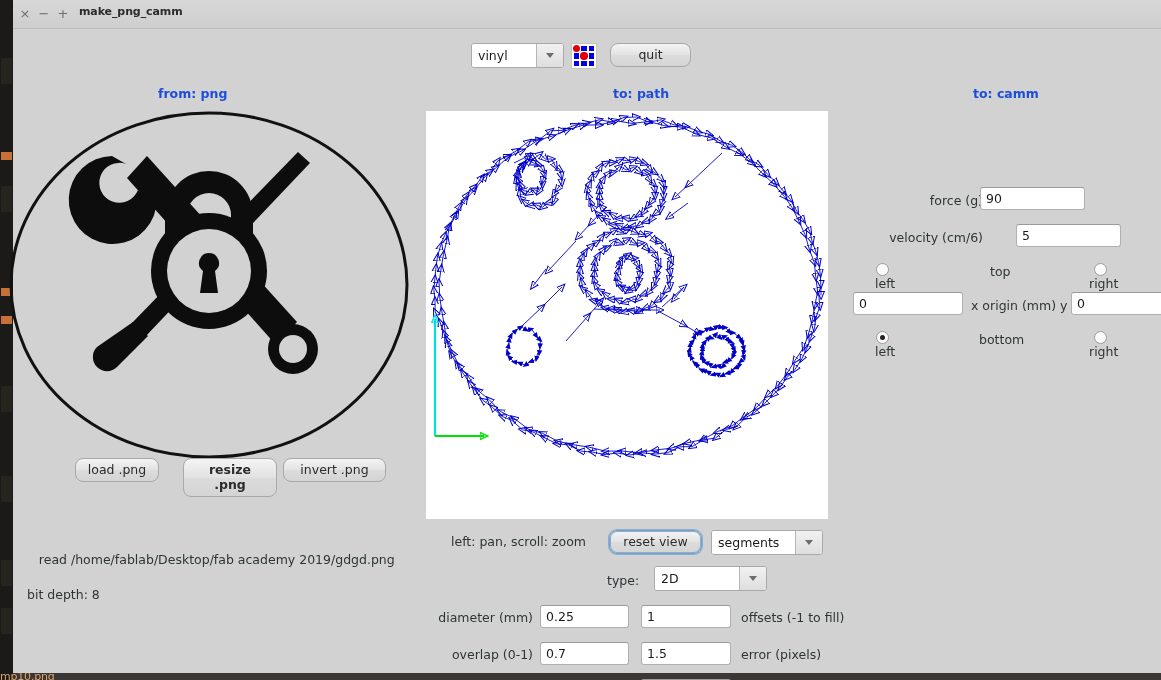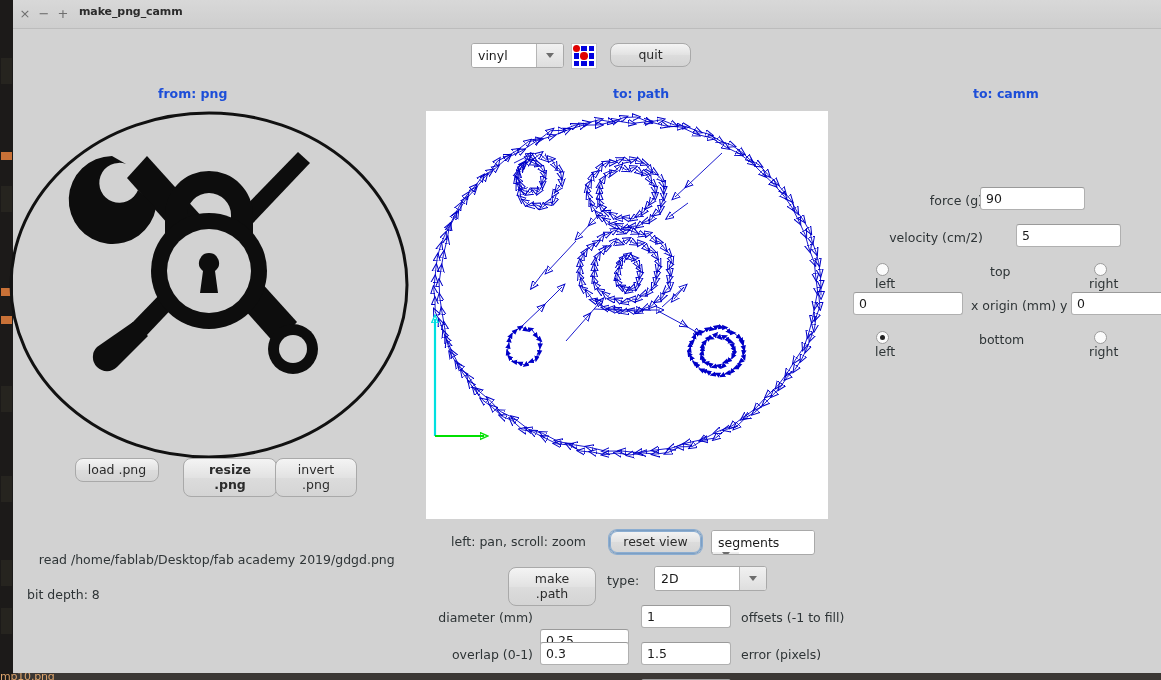--- a/index.html
+++ b/index.html
@@ -241,45 +241,45 @@
     position: absolute;
     left: 413px; top: 82px;
     width: 402px; height: 408px;
     background: #ffffff;
   }
 
   #png-buttons { position: absolute; left: 50px; top: 429px; width: 340px; }
   #png-buttons .btn { position: absolute; top: 0; }
   #btn-load   { left: 12px; width: 84px; }
   #btn-resize { left: 120px; width: 94px; font-weight: bold; }
-  #btn-invert { left: 212px; width: 82px; }
+  #btn-invert { left: 220px; width: 103px; }
 
   #png-dims { position: absolute; left: 0; top: 478px; width: 408px; text-align: center; }
 
   #png-info {
     position: absolute;
     left: 2px; top: 504px;
     font-size: 12.5px;
     color: #2e3436;
     line-height: 17.5px;
     white-space: pre;
   }
   #png-info .ind { padding-left: 12px; display: block; }
 
   
   #path-hint   { position: absolute; left: 438px; top: 505px; }
   #btn-reset   { position: absolute; left: 596px; top: 501px; width: 93px; }
-  #combo-segments { position: absolute; left: 698px; top: 501px; width: 104px; flex-direction: column; }
+  #combo-segments { position: absolute; left: 698px; top: 501px; width: 112px; }
 
   #btn-makepath { position: absolute; left: 495px; top: 538px; width: 88px; }
   #lbl-type     { position: absolute; left: 594px; top: 544px; }
   #combo-type   { position: absolute; left: 641px; top: 537px; width: 113px; }
 
   #lbl-diameter { position: absolute; left: 405px; top: 581px; width: 115px; text-align: right; }
-  #fld-diameter { position: absolute; left: 527px; top: 576px; width: 89px; margin-top: 24px; }
+  #fld-diameter { position: absolute; left: 527px; top: 576px; width: 89px; }
   #fld-offsets  { position: absolute; left: 628px; top: 576px; width: 90px; }
   #lbl-offsets  { position: absolute; left: 728px; top: 581px; }
 
   #lbl-overlap  { position: absolute; left: 405px; top: 618px; width: 115px; text-align: right; }
   #fld-overlap  { position: absolute; left: 527px; top: 613px; width: 89px; }
   #fld-error    { position: absolute; left: 628px; top: 613px; width: 90px; }
   #lbl-error    { position: absolute; left: 728px; top: 618px; }
   #fld-intensity{ position: absolute; left: 628px; top: 650px; width: 90px; }
 
   
@@ -894,46 +894,45 @@
 
     <div class="btn focused" id="btn-reset">reset view</div>
 
     <div class="combo" id="combo-segments">
       <div class="combo-text">segments</div>
       <div class="combo-arrow">
         <span class="arrow-glyph"></span>
       </div>
     </div>
 
-    <div class="btn" id="btn-makepath">make .path</div>
     <div class="lbl" id="lbl-type">type:</div>
     <div class="combo" id="combo-type">
       <div class="combo-text">2D</div>
       <div class="combo-arrow">
         <span class="arrow-glyph"></span>
       </div>
     </div>
 
     <div class="lbl" id="lbl-diameter">diameter (mm)</div>
     <div class="field" id="fld-diameter">0.25</div>
     <div class="field" id="fld-offsets">1</div>
     <div class="lbl" id="lbl-offsets">offsets (-1 to fill)</div>
 
     <div class="lbl" id="lbl-overlap">overlap (0-1)</div>
-    <div class="field" id="fld-overlap">0.3</div>
+    <div class="field" id="fld-overlap">0.7</div>
     <div class="field" id="fld-error">1.5</div>
     <div class="lbl" id="lbl-error">error (pixels)</div>
 
     <div class="field" id="fld-intensity">0.5</div>
 
 
     <div class="lbl" id="lbl-force">force (g)</div>
     <div class="field" id="fld-force">90</div>
 
-    <div class="lbl" id="lbl-velocity">velocity (cm/2)</div>
+    <div class="lbl" id="lbl-velocity">velocity (cm/6)</div>
     <div class="field" id="fld-velocity">5</div>
 
     <div class="radio" id="radio-top-left">
       <span class="dot"></span>
       <span class="lbl">left</span>
     </div>
     <div class="lbl" id="lbl-top">top</div>
     <div class="radio" id="radio-top-right">
       <span class="dot"></span>
       <span class="lbl">right</span>

